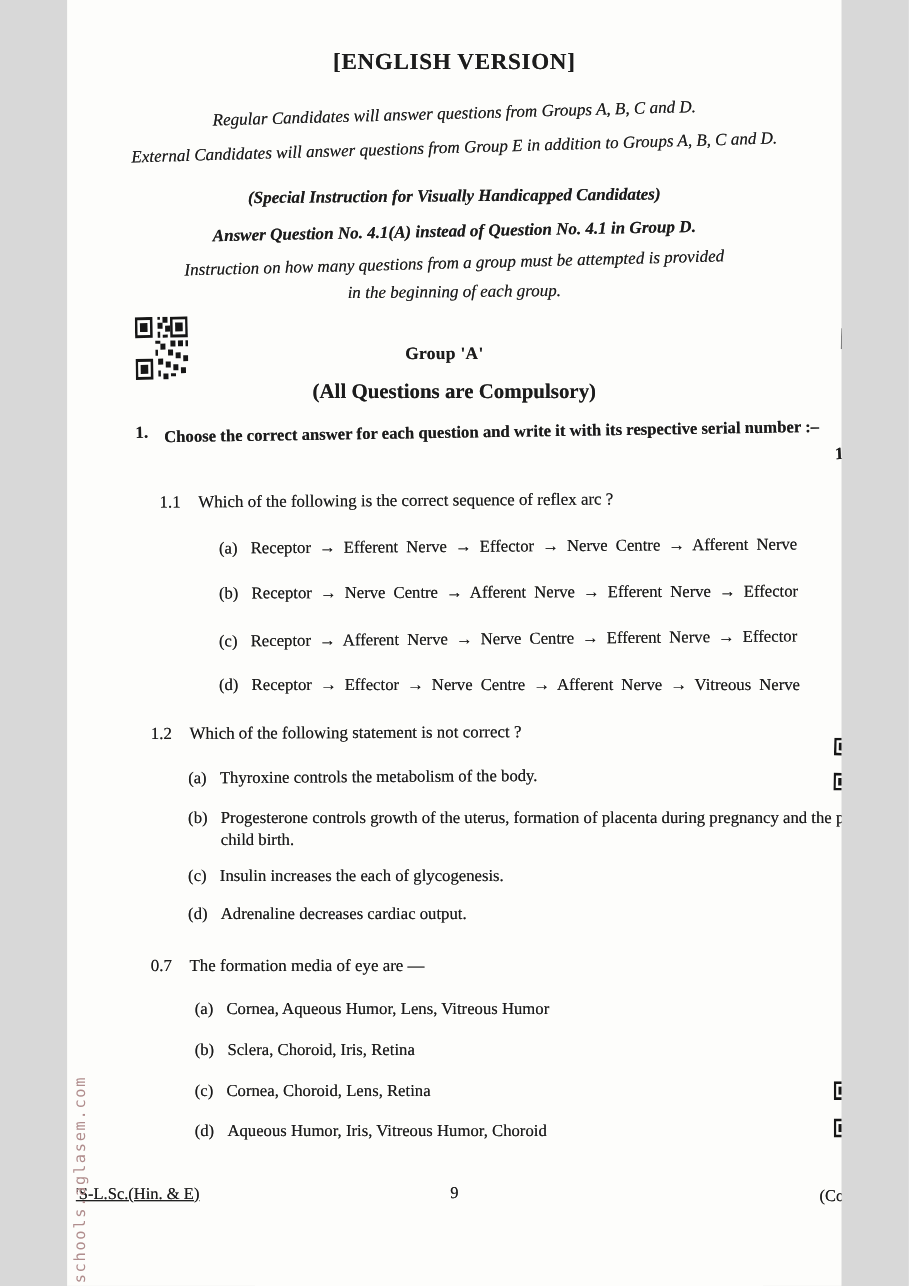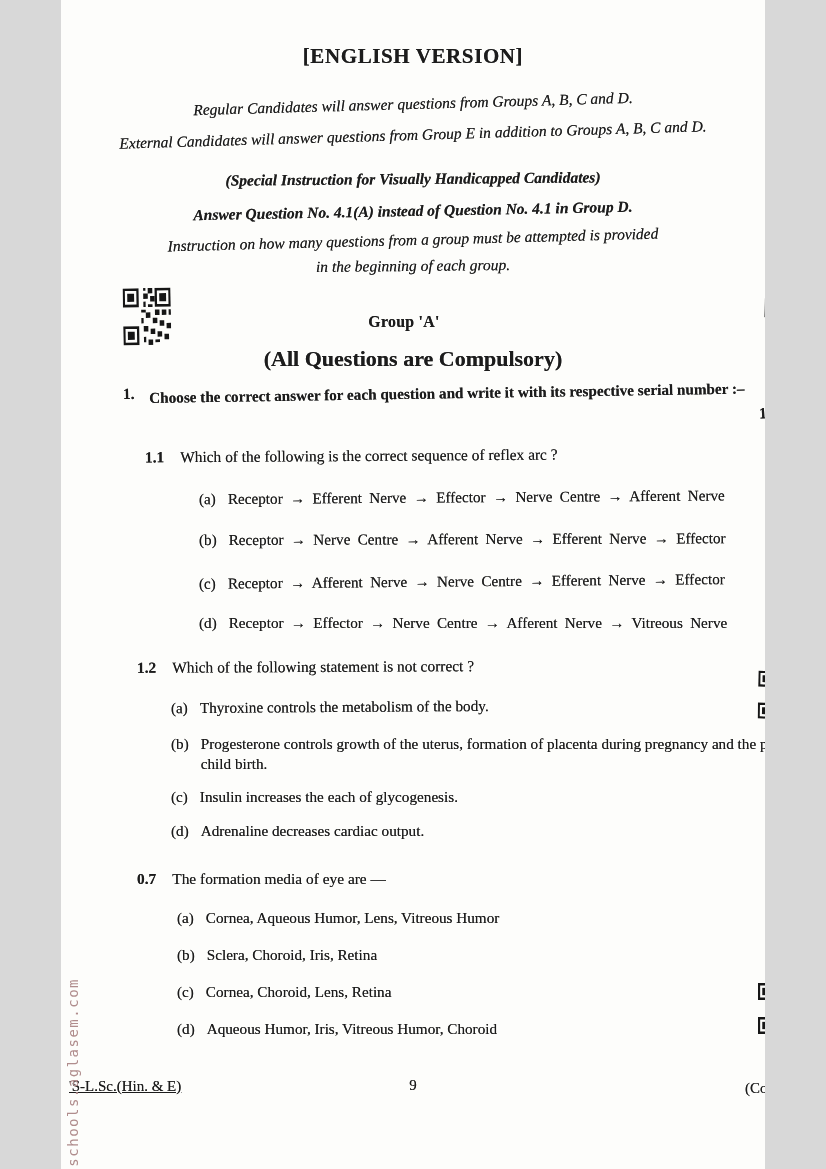--- a/index.html
+++ b/index.html
@@ -14,30 +14,30 @@
   
   .title{left:0;right:0;top:44px;text-align:center;font-size:21px;font-weight:700;letter-spacing:.6px;}
   .instr{left:0;right:0;text-align:center;font-style:italic;font-size:15.5px;}
   .i0{top:95px;transform:rotate(-1.6deg);}
   .i1{top:126px;transform:rotate(-1.7deg);}
   .i2{top:170px;font-weight:700;transform:rotate(-.5deg);}
   .i3{top:202px;font-weight:600;transform:rotate(-1.1deg);}
   .i4{top:231px;transform:rotate(-1.5deg);}
   .i5{top:257px;transform:rotate(-.6deg);}
   .group-h{left:0;right:18px;top:313px;text-align:center;font-weight:700;font-size:15.8px;letter-spacing:.3px;}
-  .group-n{left:0;right:0;top:346px;text-align:center;font-weight:700;font-size:22px;}
+  .group-n{left:0;right:0;top:346px;text-align:center;font-weight:700;font-size:19px;}
 
   
   .q1-num{left:62px;top:385px;font-weight:700;font-size:15.5px;transform:rotate(-1deg);}
   .q1-text{left:88px;top:384px;width:676px;font-weight:700;font-size:15.2px;line-height:27px;transform:rotate(-.9deg);transform-origin:left top;}
   .q1-marks{left:698px;top:403px;font-size:15.5px;font-weight:600;transform:rotate(-3deg);}
 
   
   .sq{font-size:15.4px;white-space:nowrap;}
-  .sq .num{font-weight:700;margin-right:16px;}
+  .sq .num{font-weight:400;margin-right:16px;}
   .sq11{left:84px;top:447px;transform:rotate(-.4deg);}
   .sq12{left:76px;top:658px;transform:rotate(-.3deg);}
   .sq13{left:76px;top:870px;}
 
   .opt{display:flex;font-size:15.2px;line-height:20px;}
   .opt .lbl{flex:0 0 auto;margin-right:12px;}
   .opt .txt{flex:1 1 auto;}
   .arrows .txt{word-spacing:3.5px;}
   .o11a{left:138px;top:487px;width:630px;transform:rotate(-.4deg);}
   .o11b{left:138px;top:529px;width:630px;transform:rotate(-.2deg);}

